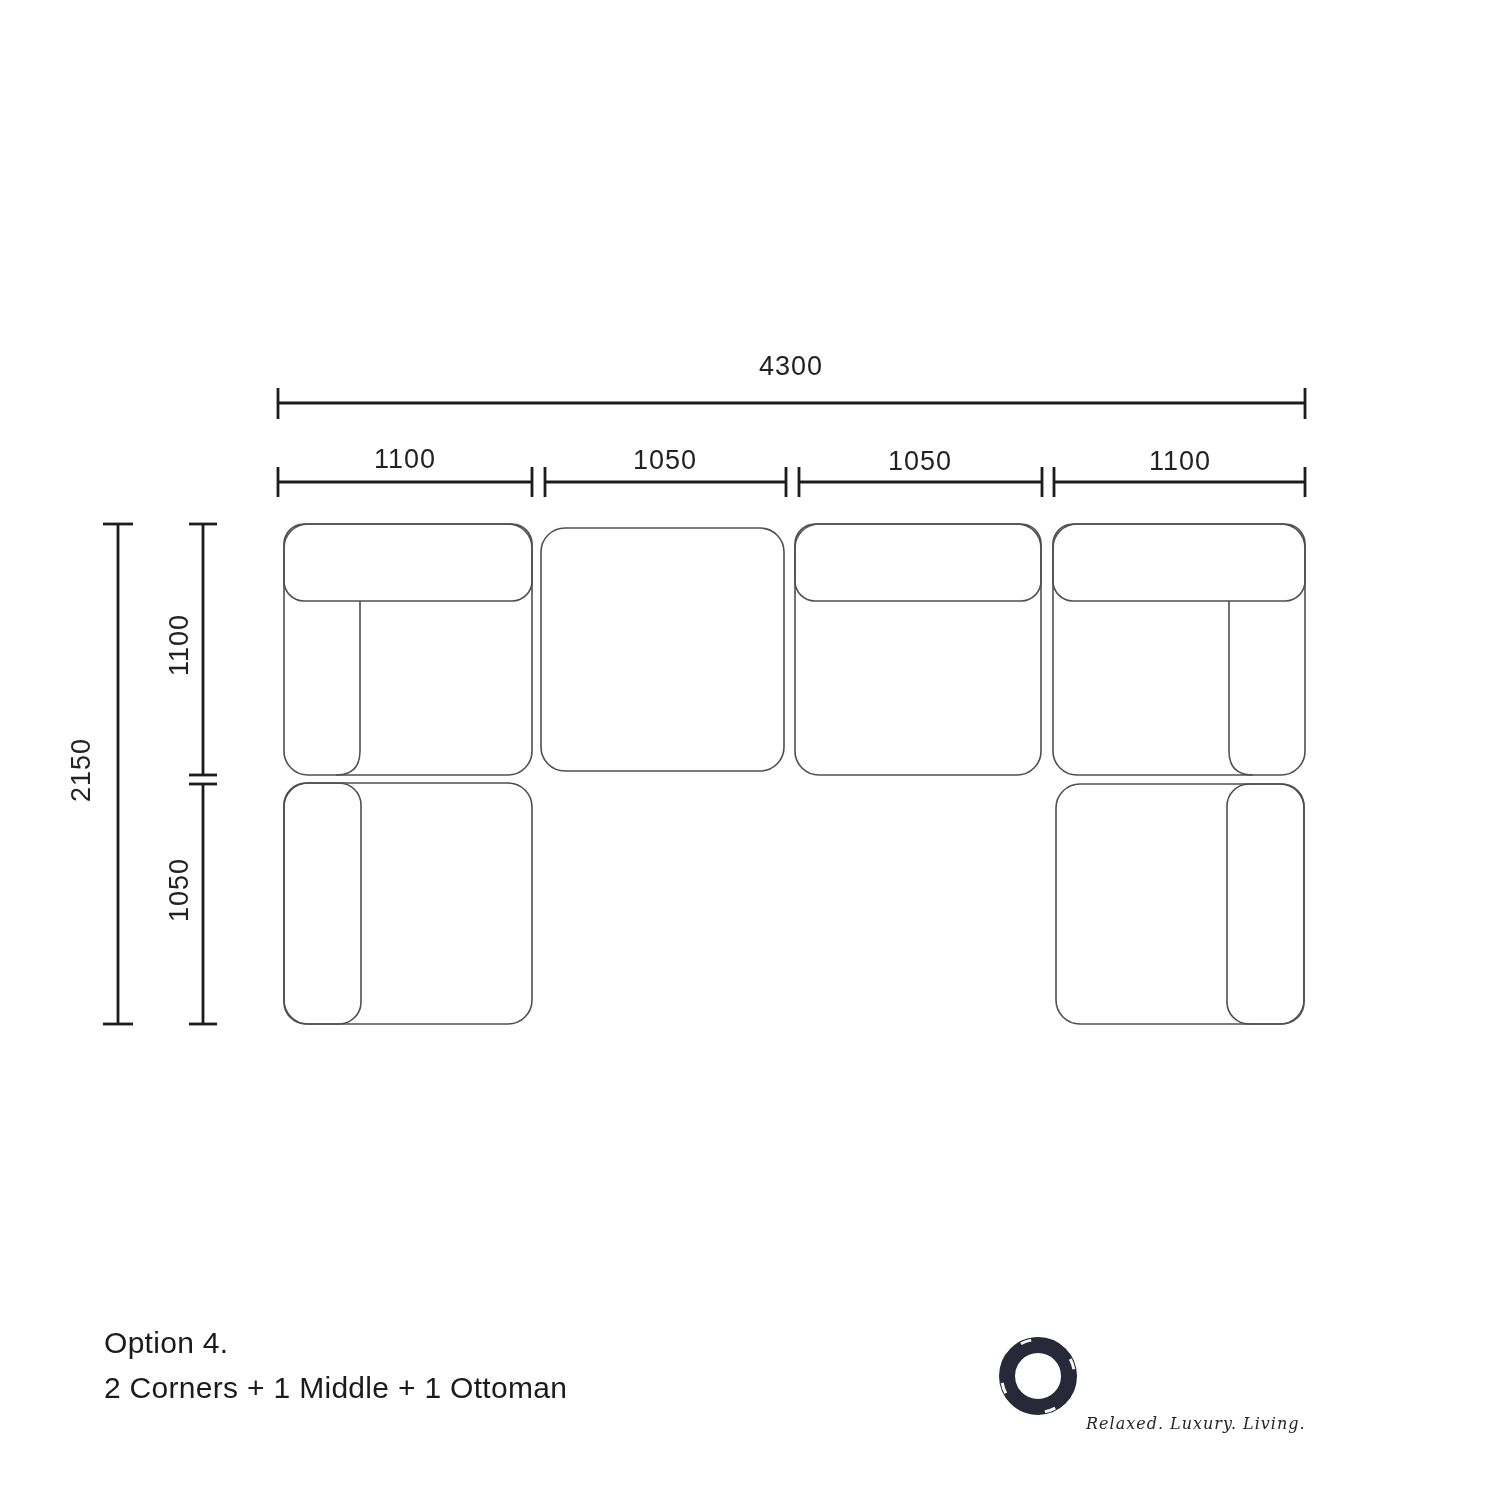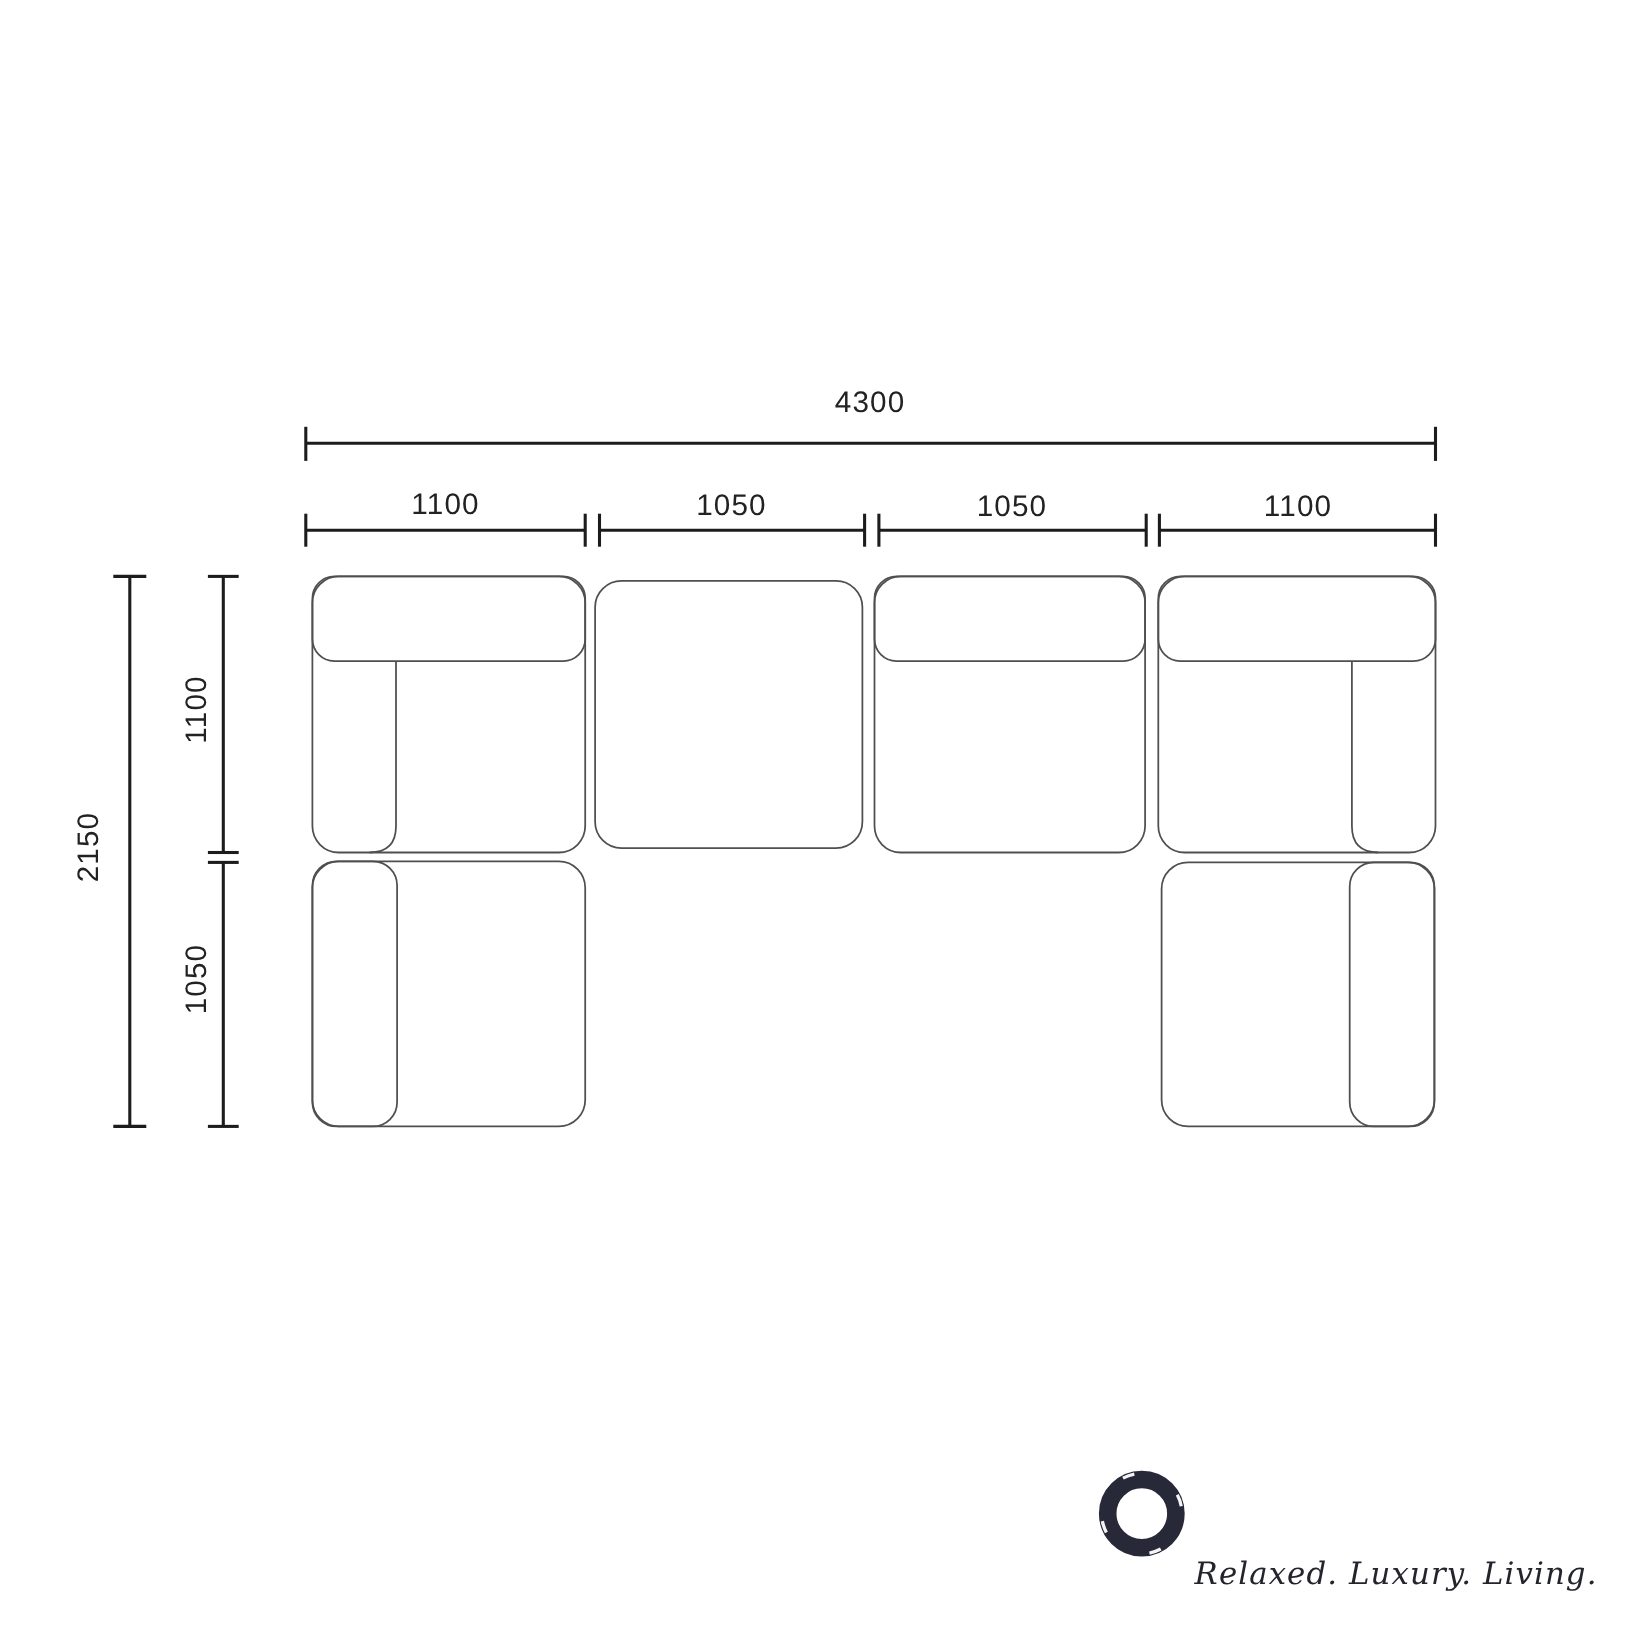--- a/index.html
+++ b/index.html
@@ -38,21 +38,21 @@
   .wordmark{
     position:absolute;left:87px;top:13px;
     font-size:60px;font-weight:700;letter-spacing:-1px;
     color:#2c2e38;line-height:1;white-space:nowrap;
   }
   .wordmark .accent{color:#5c5e66;}
   .tagline{
     position:absolute;left:90px;top:82px;
     font-family:"DejaVu Serif", serif;
     font-style:italic;
-    font-size:28px;letter-spacing:1px;
+    font-size:16px;letter-spacing:1px;
     color:#23242c;white-space:nowrap;
   }
 </style>
 </head>
 <body>
 
 <div class="page">
 
   <svg class="diagram-svg" width="1500" height="1500" viewBox="0 0 1500 1500">
 
@@ -143,20 +143,22 @@
   <div class="dim-label" style="left:405px;top:427px;">1100</div>
   <div class="dim-label" style="left:665px;top:428px;">1050</div>
   <div class="dim-label" style="left:920px;top:429px;">1050</div>
   <div class="dim-label" style="left:1180px;top:429px;">1100</div>
 
   <div class="dim-label vertical" style="left:81px;top:738px;">2150</div>
   <div class="dim-label vertical" style="left:179px;top:613px;">1100</div>
   <div class="dim-label vertical" style="left:179px;top:858px;">1050</div>
 
   <div class="title-block">
+    <div class="t2">Option 4.</div>
+    <div class="t3">2 Corners + 1 Middle + 1 Ottoman</div>
   </div>
 
   <div class="logo">
     <svg class="logo-mark" width="84" height="82" viewBox="0 0 84 82">
       <circle cx="42" cy="40" r="31" fill="none" stroke="#272939" stroke-width="16"></circle>
 
       <rect x="24.5" y="22.5" width="35" height="35" rx="8" fill="#ffffff" transform="rotate(45 42 40)"></rect>
 
       <circle cx="42" cy="40" r="36.5" fill="none" stroke="#ffffff" stroke-width="3" stroke-dasharray="11 46.3" stroke-dashoffset="18" opacity="0.95"></circle>
     </svg>

